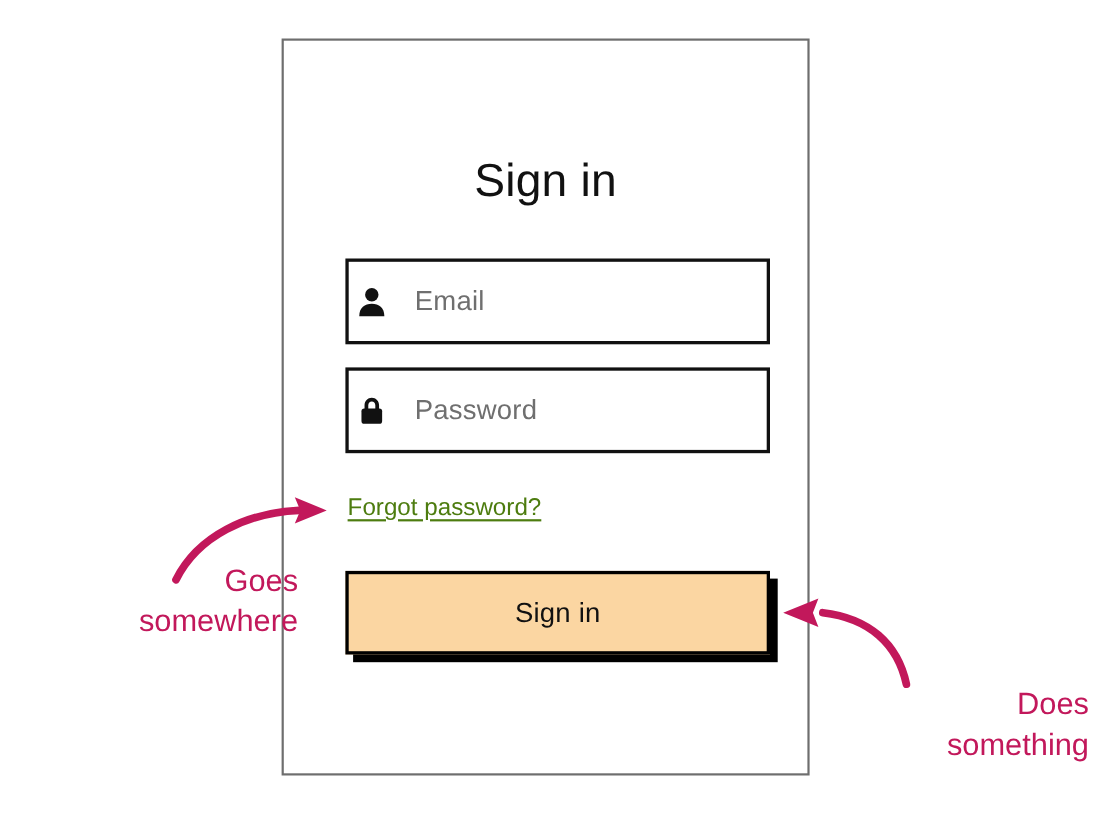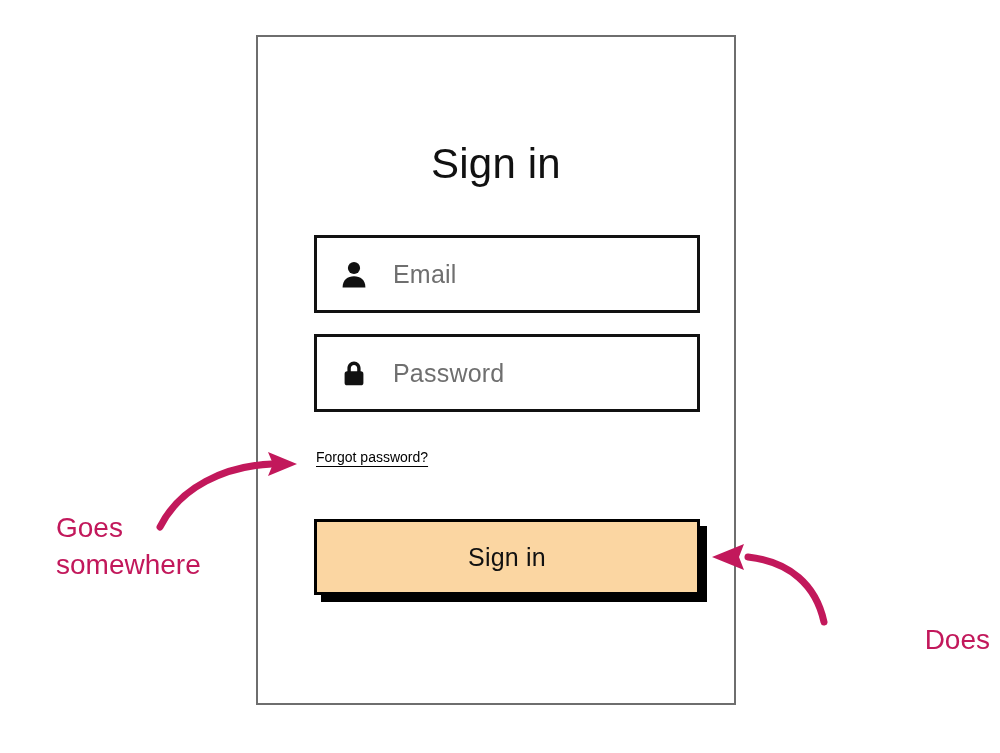--- a/index.html
+++ b/index.html
@@ -62,21 +62,21 @@
   .field {
     position: absolute;
     left: 56px;
     width: 386px;
     height: 78px;
     border: 3px solid #111111;
     background: #ffffff;
     box-sizing: border-box;
     display: flex;
     align-items: center;
-    padding-left: 22px;
+    padding-left: 6px;
   }
   .field-email    { top: 198px; }
   .field-password { top: 297px; align-items: center; }
 
   .field-icon {
     width: 30px;
     height: 30px;
     flex: 0 0 30px;
     display: block;
     margin-right: 24px;
@@ -88,23 +88,23 @@
     color: #6f6f6f;
     line-height: 1;
     letter-spacing: 0.2px;
   }
 
   
   .forgot-link {
     position: absolute;
     left: 58px;
     top: 413px;
-    font-size: 14px;
-    line-height: 1;
-    color: #000000;
+    font-size: 22px;
+    line-height: 1;
+    color: #4d7c0f;
     text-decoration: underline;
     text-underline-offset: 4px;
     cursor: pointer;
   }
 
   
   .submit-wrap {
     position: absolute;
     left: 56px;
     top: 482px;
@@ -145,21 +145,21 @@
     position: absolute;
     color: #c2185b;
     font-size: 28px;
     line-height: 1.32;
     z-index: 6;
   }
   .annotation-left {
     left: 56px;
     top: 510px;
     width: 215px;
-    text-align: left;
+    text-align: right;
   }
   .annotation-right {
     left: 790px;
     top: 622px;
     width: 200px;
     text-align: right;
   }
   .annotation span { display: block; white-space: nowrap; }
 </style>
 </head>
@@ -215,15 +215,16 @@
     </g>
   </svg>
 
   <div class="annotation annotation-left">
     <span>Goes</span>
     <span>somewhere</span>
   </div>
 
   <div class="annotation annotation-right">
     <span>Does</span>
+    <span>something</span>
   </div>
 
 </div>
 
 </body></html>

